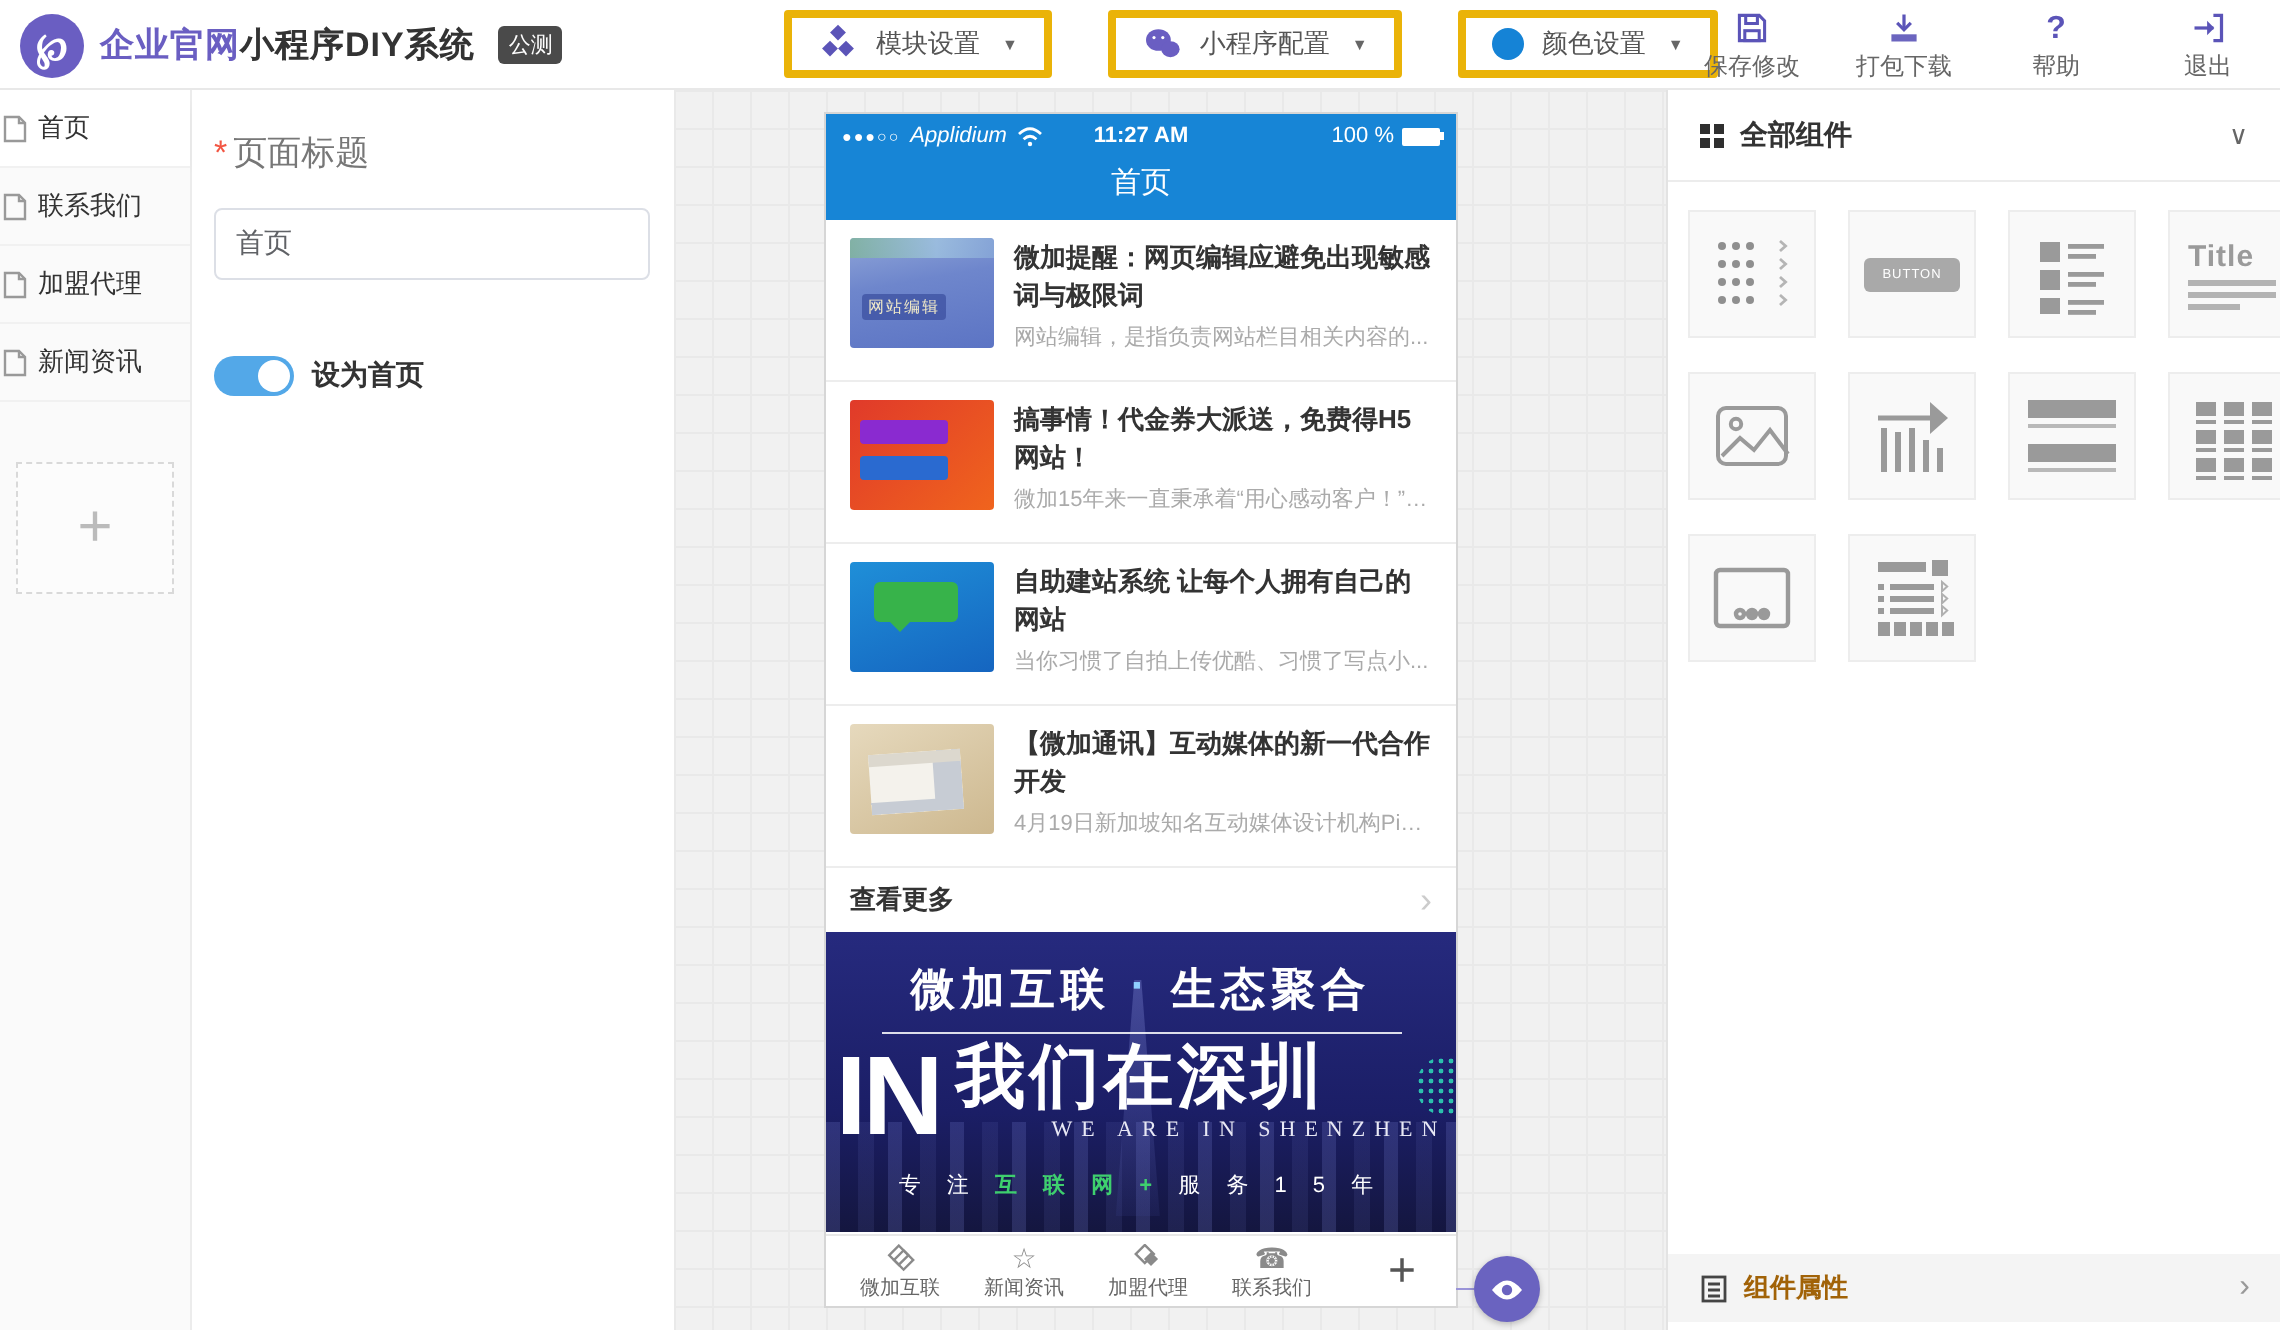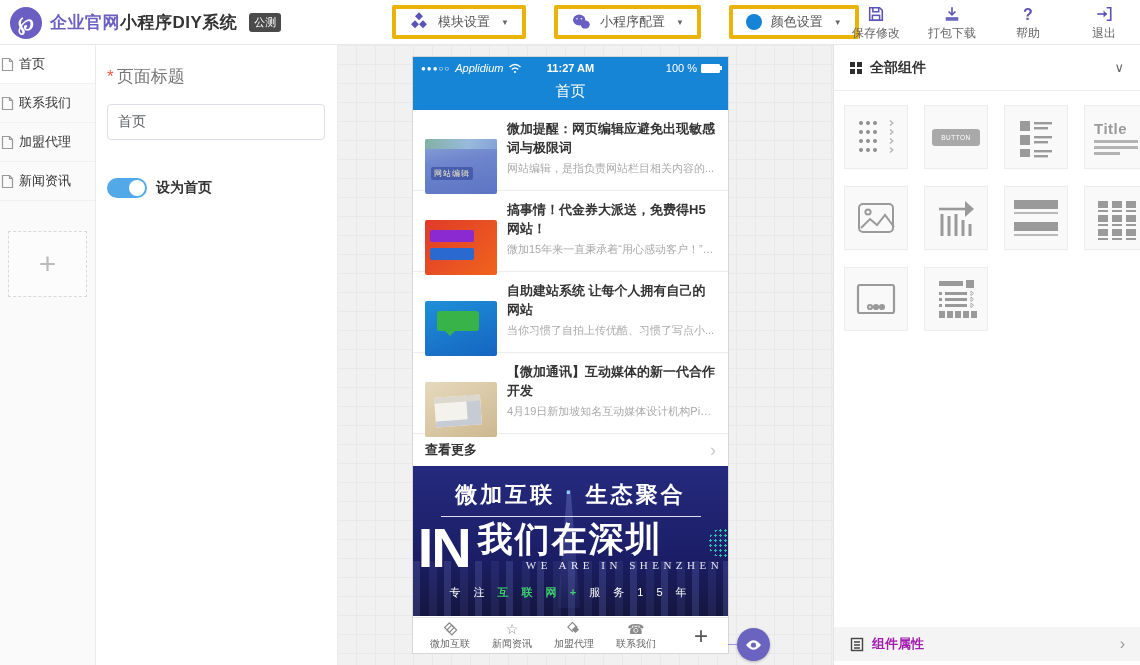--- a/index.html
+++ b/index.html
@@ -58,21 +58,21 @@
     padding:0 8px;font-size:11px;position:relative;}
   .sig{letter-spacing:1px;font-size:8px;}
   .carrier{margin:0 5px;font-size:11px;font-style:italic;}
   .sb-time{position:absolute;left:0;right:0;text-align:center;font-weight:bold;font-size:11px;}
   .sb-right{margin-left:auto;display:flex;align-items:center;gap:4px;z-index:1;}
   .batt{width:19px;height:9px;border:1px solid #fff;border-radius:1px;background:#fff;position:relative;}
   .batt::after{content:"";position:absolute;right:-3px;top:1.5px;width:2px;height:4px;background:#fff;}
   .navbar{height:31px;background:#1785d6;color:#fff;display:flex;align-items:center;justify-content:center;
     font-size:15px;padding-bottom:6px;}
   .news-item{display:flex;gap:10px;padding:9px 12px;border-bottom:1px solid #ededed;height:81px;cursor:pointer;}
-  .thumb{width:72px;height:55px;border-radius:2px;flex:none;position:relative;overflow:hidden;margin-top:20px;}
+  .thumb{width:72px;height:55px;border-radius:2px;flex:none;position:relative;overflow:hidden;}
   .thumb-0{background:linear-gradient(170deg,#8fa5d8 0%,#6e86cc 40%,#5c74c4 100%);}
   .thumb-0 .tl{position:absolute;left:6px;bottom:14px;background:rgba(60,80,160,.75);color:#efe8c8;
     font-size:8px;padding:1px 3px;border-radius:2px;letter-spacing:1px;}
   .thumb-0::before{content:"";position:absolute;top:0;left:0;right:0;height:10px;
     background:linear-gradient(90deg,#7fb598,#9fc3e0 60%,#88a8d8);opacity:.8;}
   .thumb-1{background:linear-gradient(135deg,#e03a2a 0%,#f0641d 100%);}
   .thumb-1::before{content:"";position:absolute;left:5px;top:10px;width:44px;height:12px;background:#8a2ad0;
     border-radius:2px;box-shadow:0 18px 0 #2a6ad0;}
   .thumb-2{background:linear-gradient(160deg,#1f8fd8 0%,#1565c0 100%);}
   .thumb-2::before{content:"";position:absolute;left:12px;top:10px;width:42px;height:20px;background:#37b34a;
@@ -134,21 +134,21 @@
   .title-sample{display:flex;flex-direction:column;width:44px;}
   .title-sample .tt{font-size:15px;font-weight:bold;color:#9a9a9a;letter-spacing:.5px;line-height:17px;}
   .title-sample .bar{height:3px;background:#b3b3b3;margin-top:3px;}
   .title-sample .bar.short{width:60%;}
   .bars-sample{display:flex;flex-direction:column;width:44px;}
   .bars-sample .thick{height:9px;background:#9a9a9a;}
   .bars-sample .thin{height:2px;background:#b9b9b9;margin-top:3px;}
   .bars-sample .gap{height:8px;}
   .props-bar{position:absolute;left:0;bottom:4px;width:307px;height:34px;background:#f4f4f4;display:flex;
     align-items:center;padding:0 16px;cursor:pointer;}
-  .props-bar .pt{font-size:13px;font-weight:bold;color:#a21caf;margin-left:8px;}
+  .props-bar .pt{font-size:13px;font-weight:bold;color:#a16207;margin-left:8px;}
   .props-bar .pchev{margin-left:auto;color:#999;font-size:16px;}
   svg{display:block;}
 </style>
 </head>
 <body>
 
 <div class="topbar">
   <div class="brand">
     <div class="logo">℘</div>
     <div class="brand-title">

